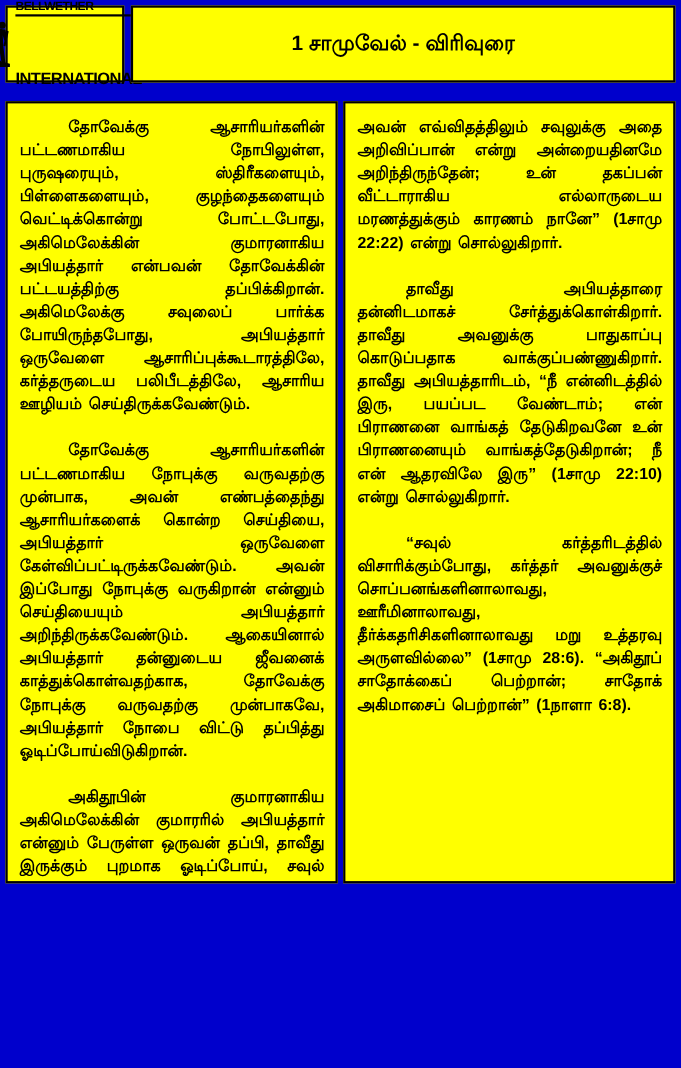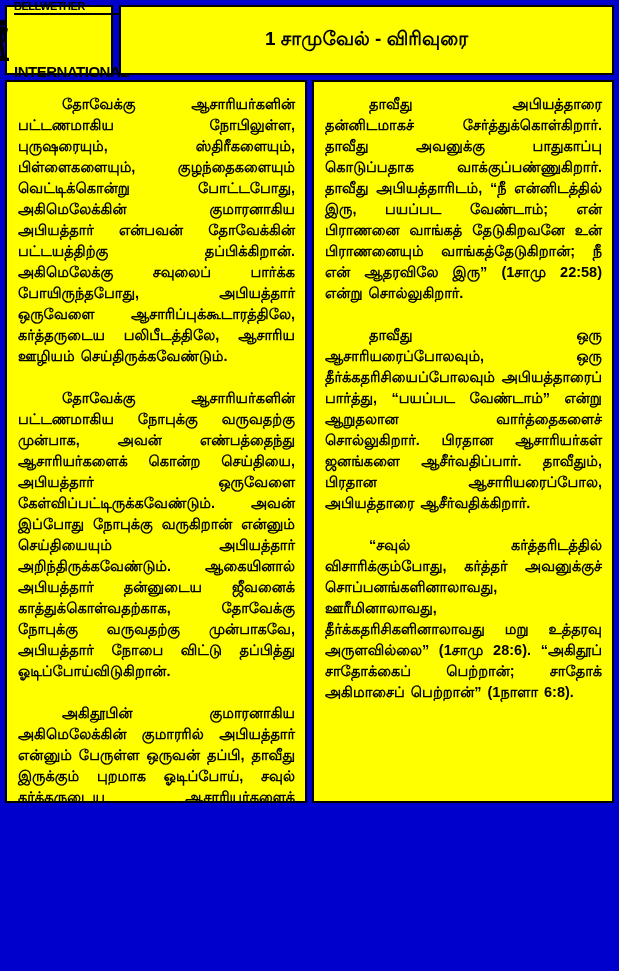--- a/index.html
+++ b/index.html
@@ -37,21 +37,21 @@
   }
   .title-tamil {
     font-weight: bold; font-size: 19px; color: #000;
     font-family: "Liberation Sans", sans-serif;
   }
   .title-english {
     font-family: "Liberation Serif", serif;
     font-size: 23px; color: #000; letter-spacing: 3px; white-space: nowrap;
   }
   
-  .content-row { display: flex; gap: 5px; flex: 1 1 auto; min-height: 0; }
+  .content-row { display: flex; gap: 5px; flex: 1 1 auto; min-height: 0; margin-top: 12px; }
   .column {
     flex: 1 1 0;
     background: #FFFF00; border: 2px solid #000;
     padding: 12px 10px 8px 11px;
     overflow: hidden;
     color: #000;
   }
   .column p {
     font-size: 14.5px; font-weight: bold; line-height: 21px;
     text-align: justify;
@@ -92,21 +92,21 @@
   <div class="content-row">
 
     <div class="column">
       <p>தோவேக்கு ஆசாரியர்களின் பட்டணமாகிய நோபிலுள்ள, புருஷரையும், ஸ்திரீகளையும், பிள்ளைகளையும், குழந்தைகளையும் வெட்டிக்கொன்று போட்டபோது, அகிமெலேக்கின் குமாரனாகிய அபியத்தார் என்பவன் தோவேக்கின் பட்டயத்திற்கு தப்பிக்கிறான். அகிமெலேக்கு சவுலைப் பார்க்க போயிருந்தபோது, அபியத்தார் ஒருவேளை ஆசாரிப்புக்கூடாரத்திலே, கர்த்தருடைய பலிபீடத்திலே, ஆசாரிய ஊழியம் செய்திருக்கவேண்டும்.</p>
       <p>தோவேக்கு ஆசாரியர்களின் பட்டணமாகிய நோபுக்கு வருவதற்கு முன்பாக, அவன் எண்பத்தைந்து ஆசாரியர்களைக் கொன்ற செய்தியை, அபியத்தார் ஒருவேளை கேள்விப்பட்டிருக்கவேண்டும். அவன் இப்போது நோபுக்கு வருகிறான் என்னும் செய்தியையும் அபியத்தார் அறிந்திருக்கவேண்டும். ஆகையினால் அபியத்தார் தன்னுடைய ஜீவனைக் காத்துக்கொள்வதற்காக, தோவேக்கு நோபுக்கு வருவதற்கு முன்பாகவே, அபியத்தார் நோபை விட்டு தப்பித்து ஓடிப்போய்விடுகிறான்.</p>
       <p>அகிதூபின் குமாரனாகிய அகிமெலேக்கின் குமாரரில் அபியத்தார் என்னும் பேருள்ள ஒருவன் தப்பி, தாவீது இருக்கும் புறமாக ஓடிப்போய், சவுல் கர்த்தருடைய ஆசாரியர்களைக் கொன்றுபோட்ட செய்தியை தாவீதுக்கு அறிவிக்கிறான் (1சாமு 22:20,21).</p>
 
     </div>
 
     <div class="column">
-      <p>தாவீது அபியத்தாரை தன்னிடமாகச் சேர்த்துக்கொள்கிறார். தாவீது அவனுக்கு பாதுகாப்பு கொடுப்பதாக வாக்குப்பண்ணுகிறார். தாவீது அபியத்தாரிடம், “நீ என்னிடத்தில் இரு, பயப்பட வேண்டாம்; என் பிராணனை வாங்கத் தேடுகிறவனே உன் பிராணனையும் வாங்கத்தேடுகிறான்; நீ என் ஆதரவிலே இரு” (1சாமு 22:58) என்று சொல்லுகிறார்.</p>
-      <p>தாவீது ஒரு ஆசாரியரைப்போலவும், ஒரு தீர்க்கதரிசியைப்போலவும் அபியத்தாரைப் பார்த்து, “பயப்பட வேண்டாம்” என்று ஆறுதலான வார்த்தைகளைச் சொல்லுகிறார். பிரதான ஆசாரியர்கள் ஜனங்களை ஆசீர்வதிப்பார். தாவீதும், பிரதான ஆசாரியரைப்போல, அபியத்தாரை ஆசீர்வதிக்கிறார்.</p>
+      <p class="continuation">அவன் எவ்விதத்திலும் சவுலுக்கு அதை அறிவிப்பான் என்று அன்றையதினமே அறிந்திருந்தேன்; உன் தகப்பன் வீட்டாராகிய எல்லாருடைய மரணத்துக்கும் காரணம் நானே” (1சாமு 22:22) என்று சொல்லுகிறார்.</p>
+      <p>தாவீது அபியத்தாரை தன்னிடமாகச் சேர்த்துக்கொள்கிறார். தாவீது அவனுக்கு பாதுகாப்பு கொடுப்பதாக வாக்குப்பண்ணுகிறார். தாவீது அபியத்தாரிடம், “நீ என்னிடத்தில் இரு, பயப்பட வேண்டாம்; என் பிராணனை வாங்கத் தேடுகிறவனே உன் பிராணனையும் வாங்கத்தேடுகிறான்; நீ என் ஆதரவிலே இரு” (1சாமு 22:10) என்று சொல்லுகிறார்.</p>
       <p>“சவுல் கர்த்தரிடத்தில் விசாரிக்கும்போது, கர்த்தர் அவனுக்குச் சொப்பனங்களினாலாவது, ஊரீமினாலாவது, தீர்க்கதரிசிகளினாலாவது மறு உத்தரவு அருளவில்லை” (1சாமு 28:6). “அகிதூப் சாதோக்கைப் பெற்றான்; சாதோக் அகிமாசைப் பெற்றான்” (1நாளா 6:8).</p>
 
     </div>
 
   </div>
 
 </div>
 
 </body></html>

